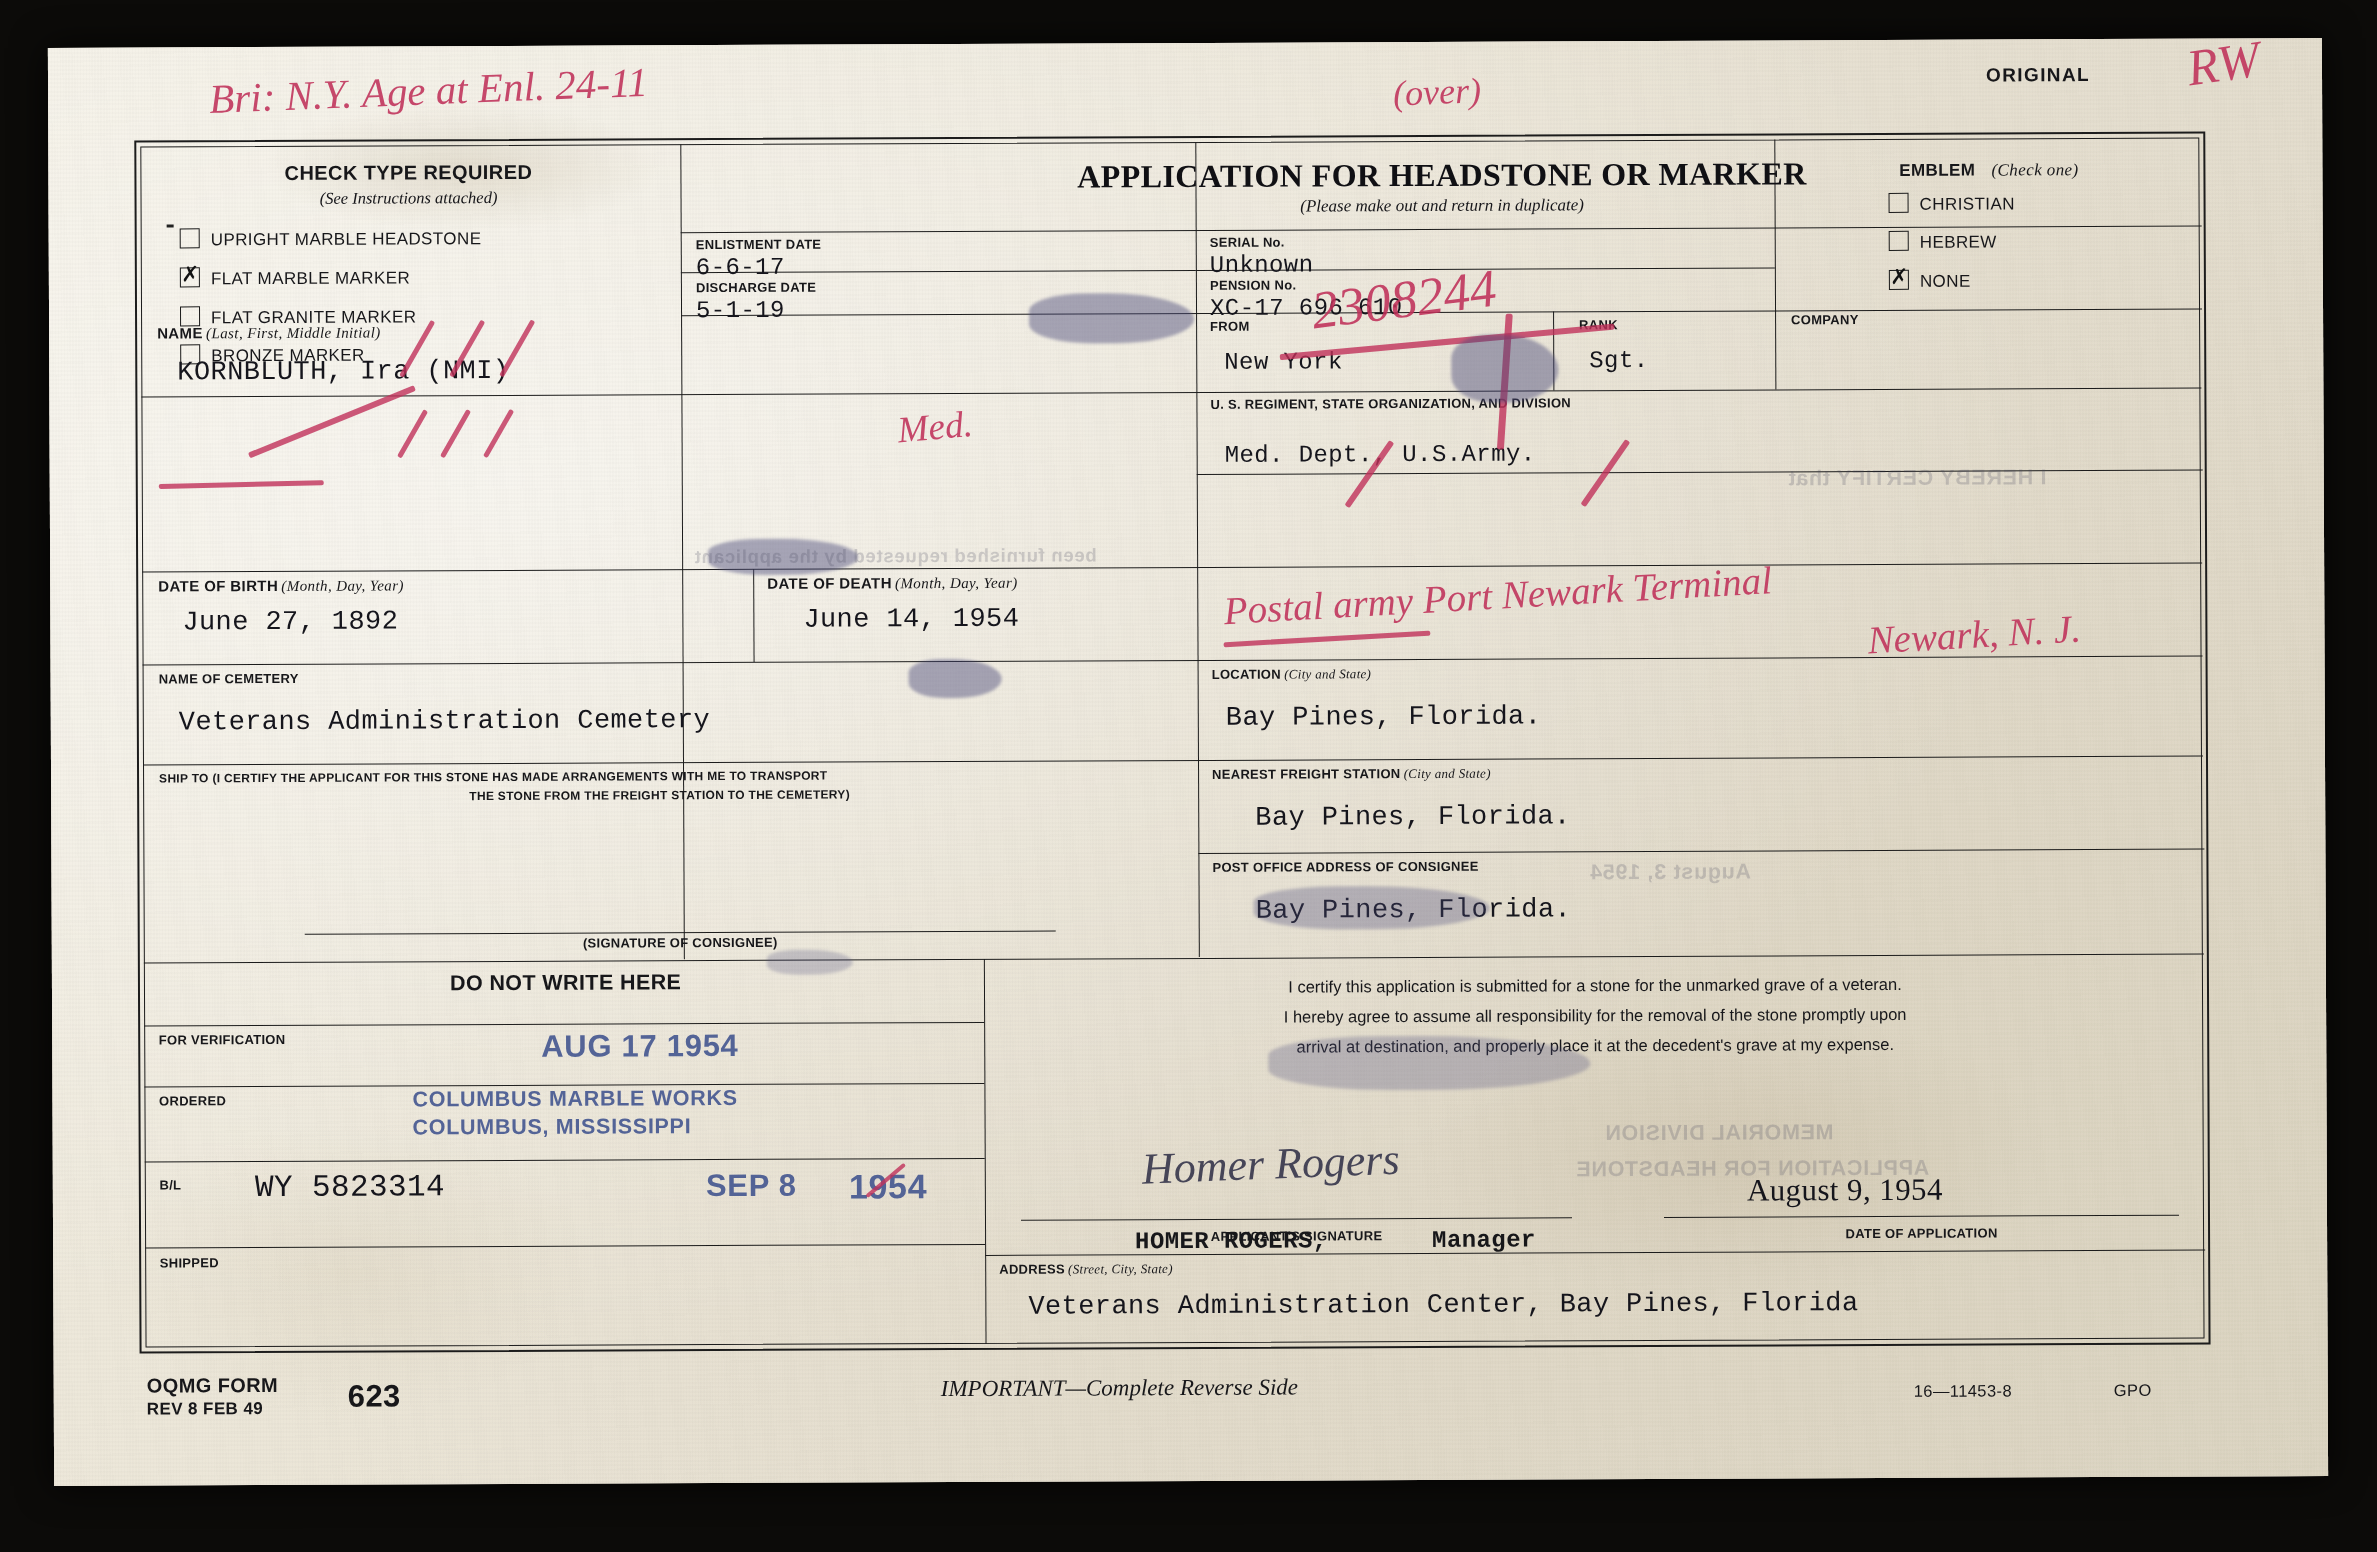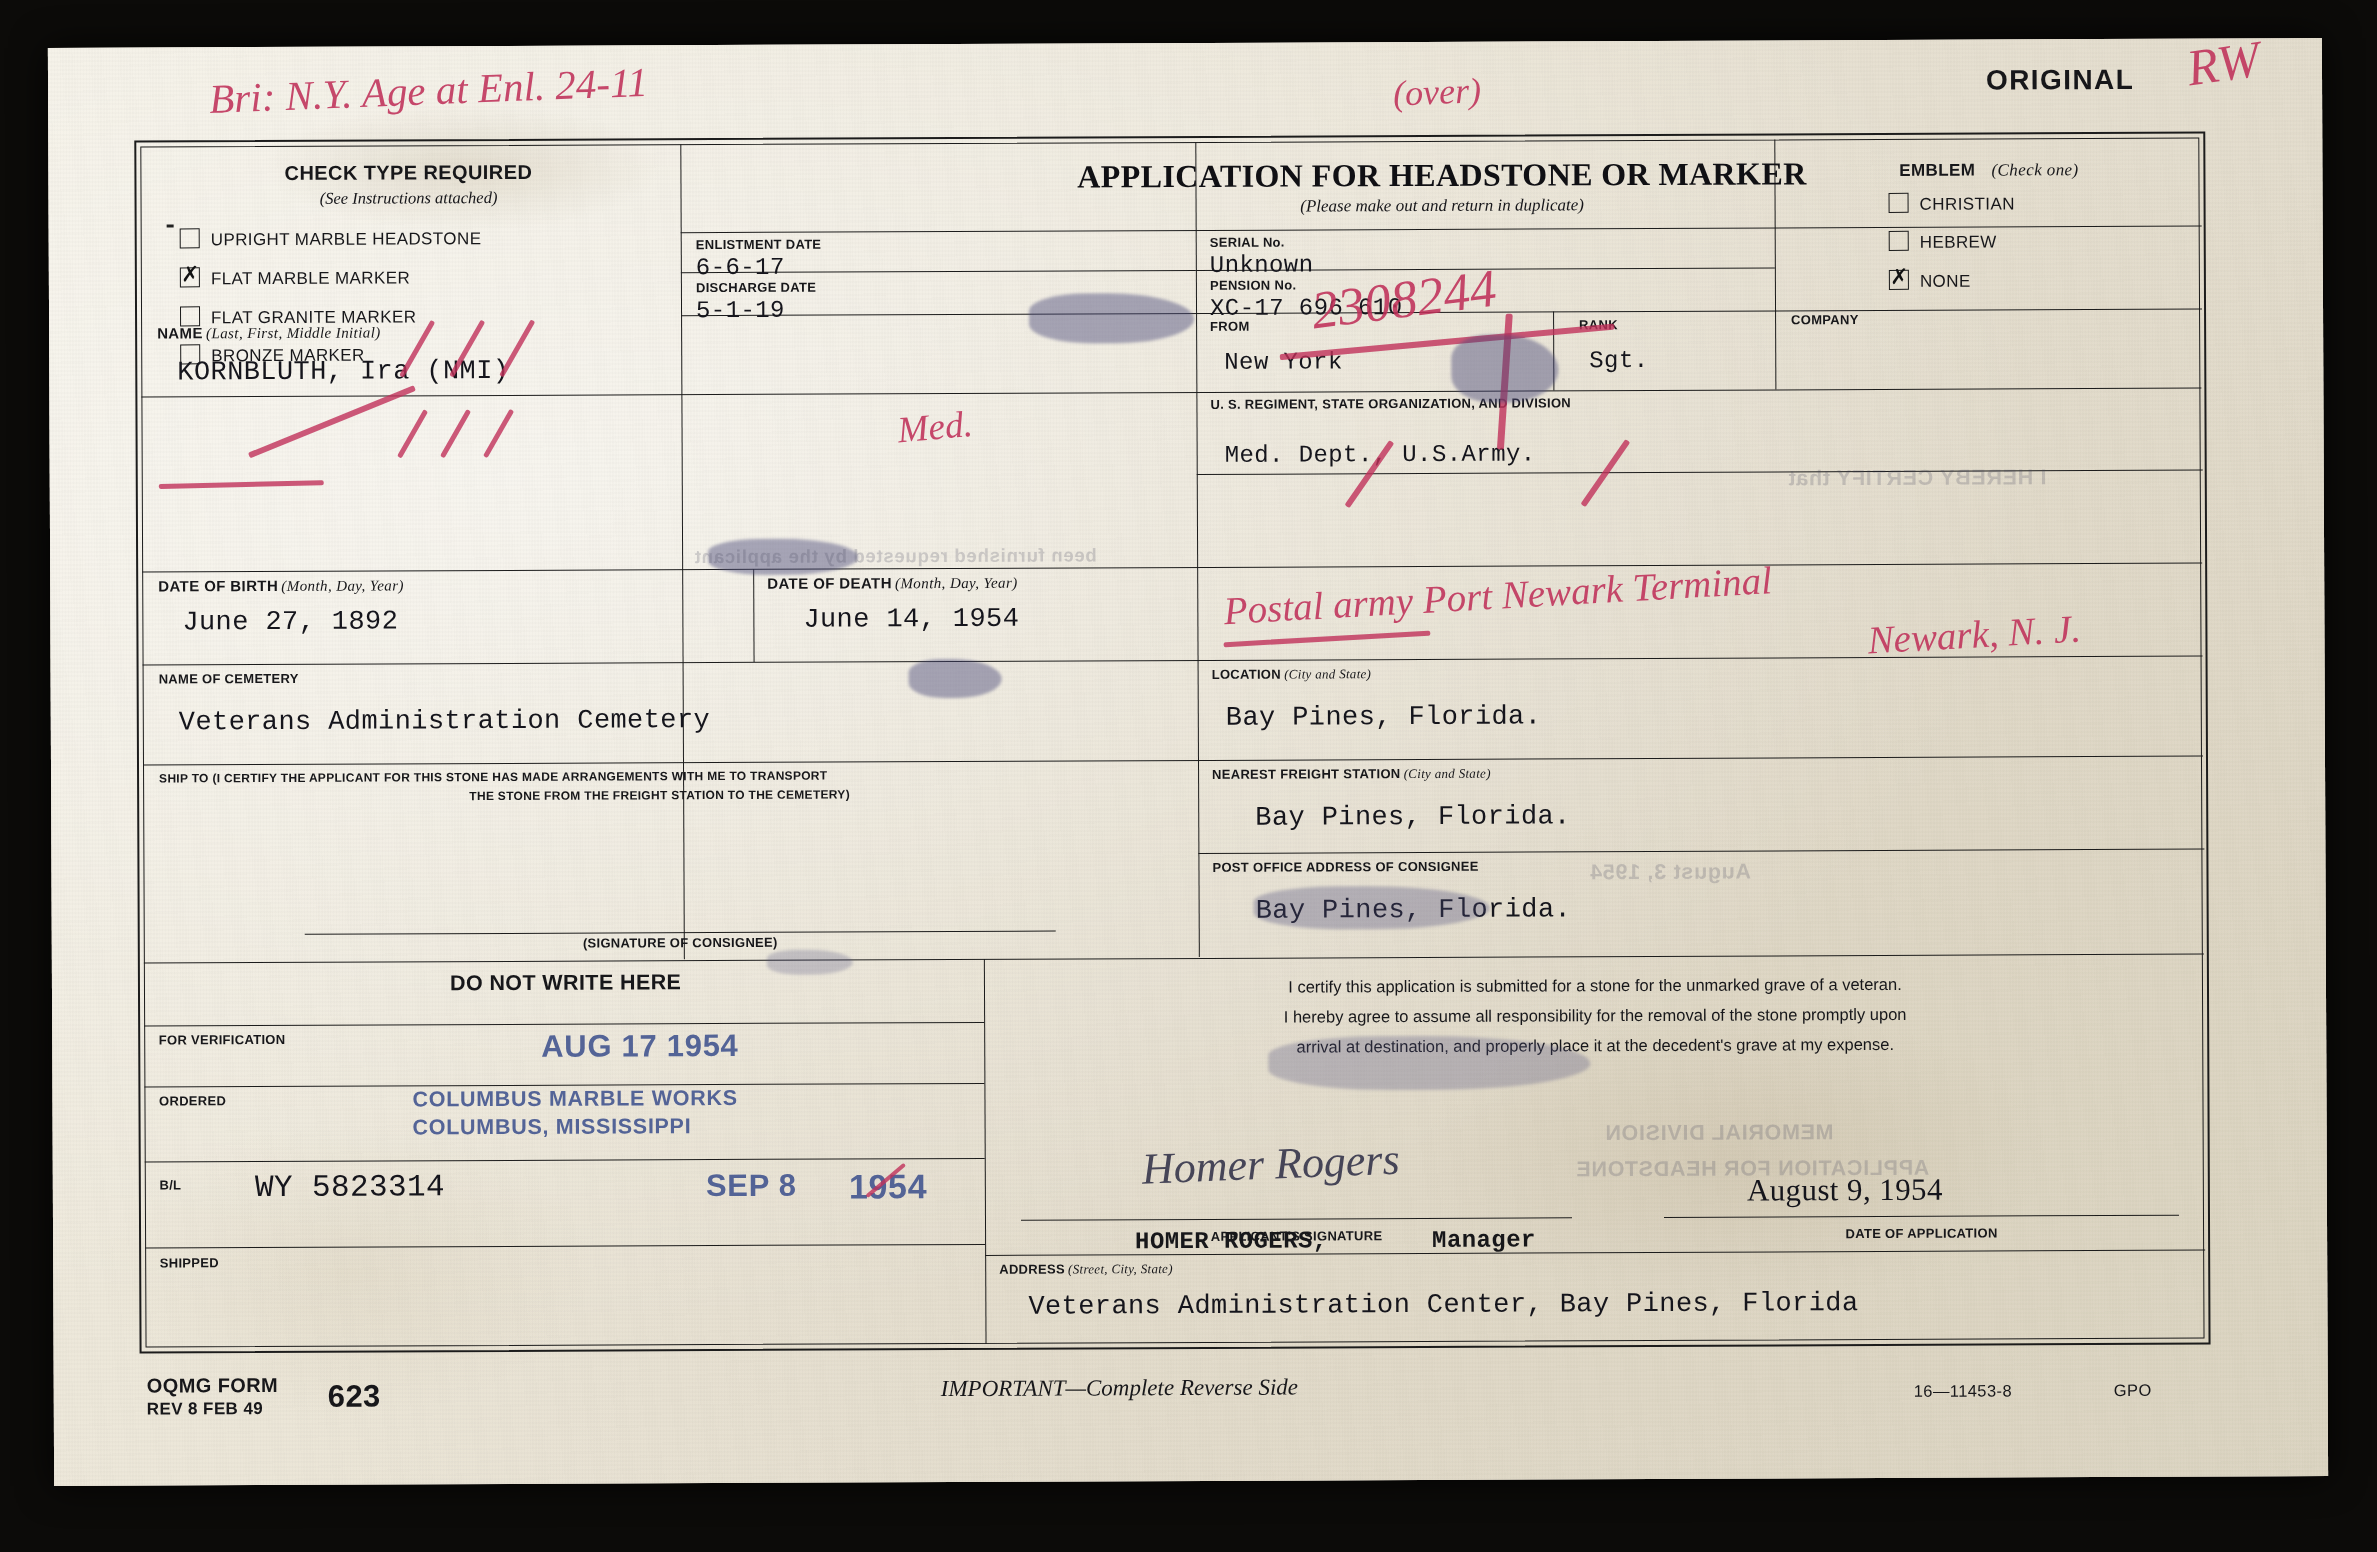--- a/index.html
+++ b/index.html
@@ -99,21 +99,21 @@
 </head>
 <body>
 
 <div class="page">
   <div class="grain"></div>
 
   <div class="stain" style="left:215px;top:57px;width:401px;height:129px;background:radial-gradient(ellipse,rgba(150,130,90,0.18),rgba(150,130,90,0) 70%);"></div>
   <div class="stain" style="left:1359px;top:966px;width:644px;height:300px;background:radial-gradient(ellipse,rgba(150,130,95,0.14),rgba(150,130,95,0) 70%);"></div>
   <div class="stain" style="left:43px;top:1073px;width:501px;height:300px;background:radial-gradient(ellipse,rgba(160,140,100,0.10),rgba(160,140,100,0) 70%);"></div>
 
-  <div class="lbl" style="position:absolute;left:1938px;top:25px;font-size:28px;letter-spacing:1.4px;">ORIGINAL</div>
+  <div class="lbl" style="position:absolute;left:1938px;top:25px;font-size:19px;letter-spacing:1.4px;">ORIGINAL</div>
   <div class="red" style="left:2139px;top:-3.6px;font-size:51px;transform:rotate(-8deg);">RW</div>
 
   <div class="red" style="left:161px;top:20px;font-size:41px;transform:rotate(-2deg);">Bri: N.Y.  Age at Enl. 24-11</div>
   <div class="red" style="left:1345px;top:29px;font-size:36px;transform:rotate(-2deg);">(over)</div>
 
   <div style="position:absolute;left:118px;top:177px;width:7.2px;height:2.9px;background:#222;"></div>
 
   <div class="form">
     <div class="inner"></div>
 
@@ -272,21 +272,21 @@
 
     <div style="position:absolute;left:858px;top:1123px;">
       <span class="lbl lbl-sm">ADDRESS</span>
       <span class="lbl lbl-sm" style="font-weight:400;font-style:italic;font-family:'Liberation Serif',serif;">(Street, City, State)</span>
     </div>
     <div class="hand-type" style="position:absolute;left:887px;top:1153px;font-size:27px;">Veterans Administration Center, Bay Pines, Florida</div>
   </div>
 
   <div class="foot-lbl" style="position:absolute;left:93px;top:1327px;font-size:20px;">OQMG FORM</div>
   <div class="foot-lbl" style="position:absolute;left:93px;top:1352px;font-size:17px;">REV  8 FEB 49</div>
-  <div class="foot-lbl" style="position:absolute;left:274px;top:1332px;font-size:31px;">623</div>
+  <div class="foot-lbl" style="position:absolute;left:294px;top:1332px;font-size:31px;">623</div>
   <div style="position:absolute;left:887px;top:1332px;font-family:'Liberation Serif',serif;font-style:italic;font-size:23px;color:#17171a;">IMPORTANT—Complete Reverse Side</div>
   <div style="position:absolute;left:1860px;top:1342px;font-size:16.5px;color:#17171a;letter-spacing:0.4px;">16—11453-8</div>
   <div style="position:absolute;left:2060px;top:1342px;font-size:16.5px;color:#17171a;letter-spacing:0.4px;">GPO</div>
 
   <div class="redline" style="left:109px;top:435px;width:165px;height:5px;transform:rotate(-1deg);"></div>
   <div class="redline" style="left:193px;top:372px;width:179px;height:6.4px;transform:rotate(-22deg);"></div>
   <div class="redline" style="left:336px;top:300px;width:64px;height:5px;transform:rotate(-60deg);"></div>
   <div class="redline" style="left:386px;top:300px;width:64px;height:5px;transform:rotate(-60deg);"></div>
   <div class="redline" style="left:436px;top:300px;width:64px;height:5px;transform:rotate(-60deg);"></div>
   <div class="redline" style="left:336px;top:385px;width:54px;height:5px;transform:rotate(-60deg);"></div>

